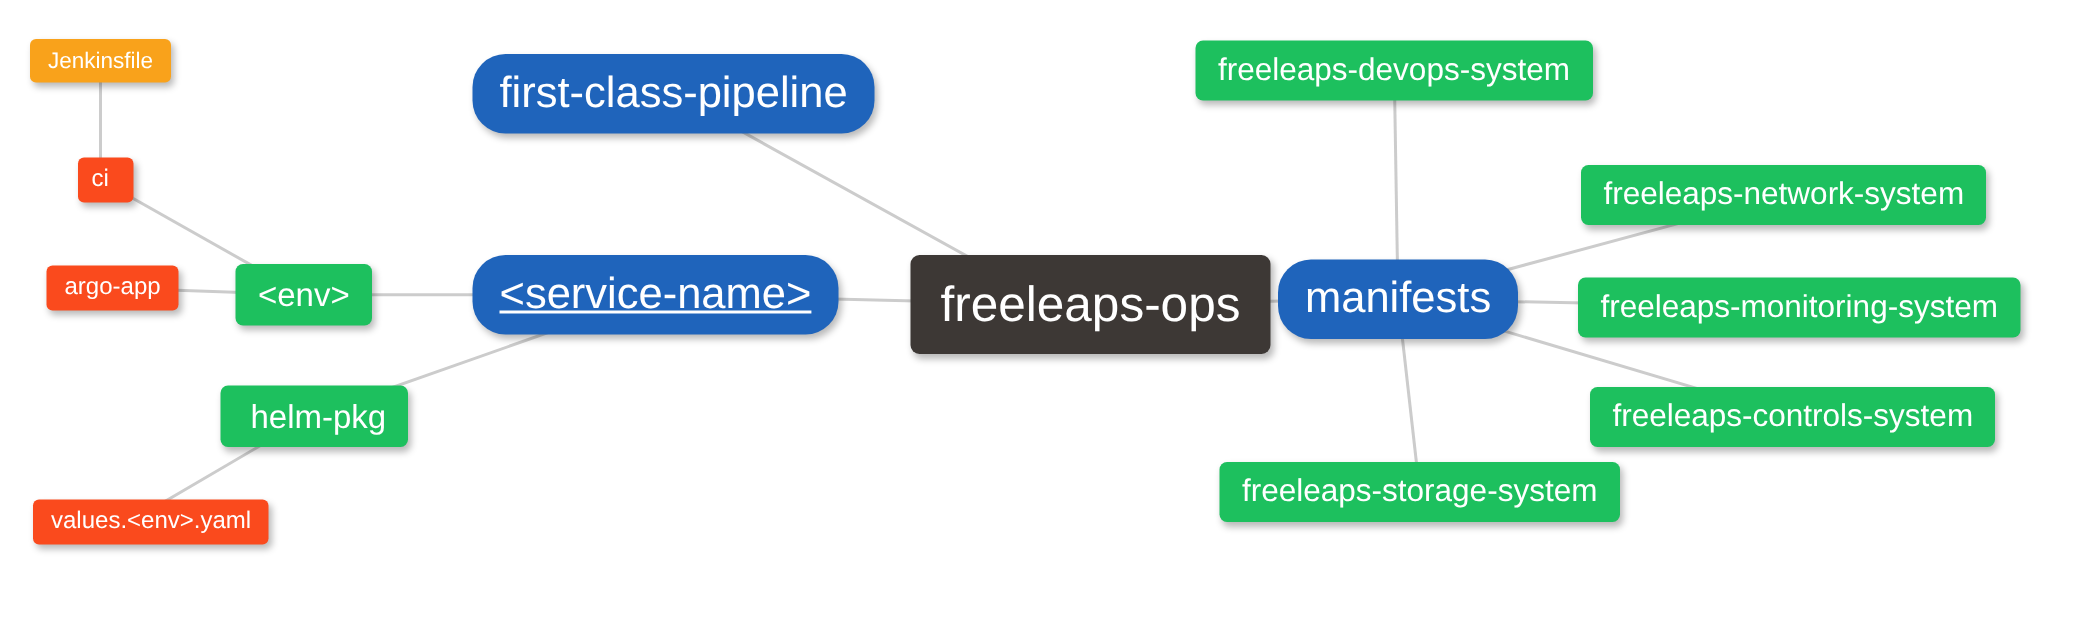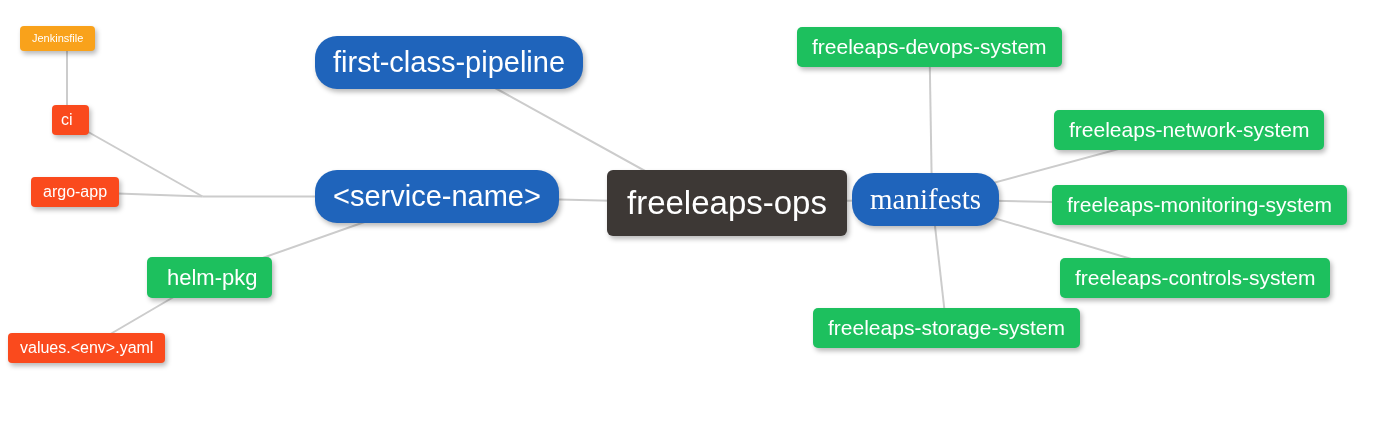--- a/index.html
+++ b/index.html
@@ -37,33 +37,33 @@
   .c-blue   { background: var(--color-branch, #1f64bb); border-radius: 22px; }
   .c-green  { background: var(--color-leaf_green, #1dc05e); }
   .c-red    { background: var(--color-leaf_red,   #fa4a1d); }
   .c-amber  { background: var(--color-leaf_amber, #f9a21b); }
 
   
   .lvl1 { font-size: 33px; padding: 14px 20px; border-radius: 6px; margin-left: 24px; }
   .lvl2 { font-size: 29px; padding: 10px 18px; }
   .lvl3 { font-size: 21px; padding: 8px 15px; }
   .lvl4 { font-size: 16px; padding: 6px 12px; border-radius: 4px; }
-  .lvl5 { font-size: 11px; padding: 6px 12px; border-radius: 4px; }
+  .lvl5 { font-size: 15px; padding: 6px 12px; border-radius: 4px; }
 
   
   .pos-jenkinsfile  { left: 20px;   top: 26px;  }
   .pos-ci           { left: 52px;   top: 105px; padding-left: 9px; padding-right: 16px; }
   .pos-argo-app     { left: 31px;   top: 177px; }
   .pos-env          { left: 157px;  top: 176px; font-size: 22px; }
   .pos-helm-pkg     { left: 147px;  top: 257px; font-size: 22px; padding-left: 20px; }
-  .pos-values       { left: 8px;    top: 333px; }
+  .pos-values       { left: 22px;    top: 333px; }
   .pos-pipeline     { left: 315px;  top: 36px;  }
-  .pos-service-name { left: 315px;  top: 170px; }
+  .pos-service-name { left: 315px;  top: 170px; text-decoration: underline; }
   .pos-ops          { left: 583px;  top: 170px; }
-  .pos-manifests    { left: 852px;  top: 173px; font-family: Liberation Serif, serif; }
+  .pos-manifests    { left: 852px;  top: 173px; }
   .pos-devops       { left: 797px;  top: 27px;  }
   .pos-network      { left: 1054px; top: 110px; }
   .pos-monitoring   { left: 1052px; top: 185px; }
   .pos-controls     { left: 1060px; top: 258px; }
   .pos-storage      { left: 813px;  top: 308px; }
 </style>
 </head>
 <body>
 
 <div id="canvas">
@@ -84,20 +84,21 @@
       <line x1="932" y1="199.5" x2="1195" y2="278" stroke="#cccccc" stroke-width="2"></line>
       <line x1="932" y1="199.5" x2="946.5" y2="328" stroke="#cccccc" stroke-width="2"></line>
     </svg>
 
   <div class="node lvl5 c-amber pos-jenkinsfile">Jenkinsfile</div>
 
   <div class="node lvl4 c-red pos-ci">ci</div>
 
   <div class="node lvl4 c-red pos-argo-app">argo-app</div>
 
+  <div class="node lvl3 c-green pos-env">&lt;env&gt;</div>
 
   <div class="node lvl3 c-green pos-helm-pkg">helm-pkg</div>
 
   <div class="node lvl4 c-red pos-values">values.&lt;env&gt;.yaml</div>
 
   <div class="node lvl2 c-blue pos-pipeline">first-class-pipeline</div>
 
   <div class="node lvl2 c-blue pos-service-name">&lt;service-name&gt;</div>
 
   <div class="node lvl1 c-root pos-ops">freeleaps-ops</div>

